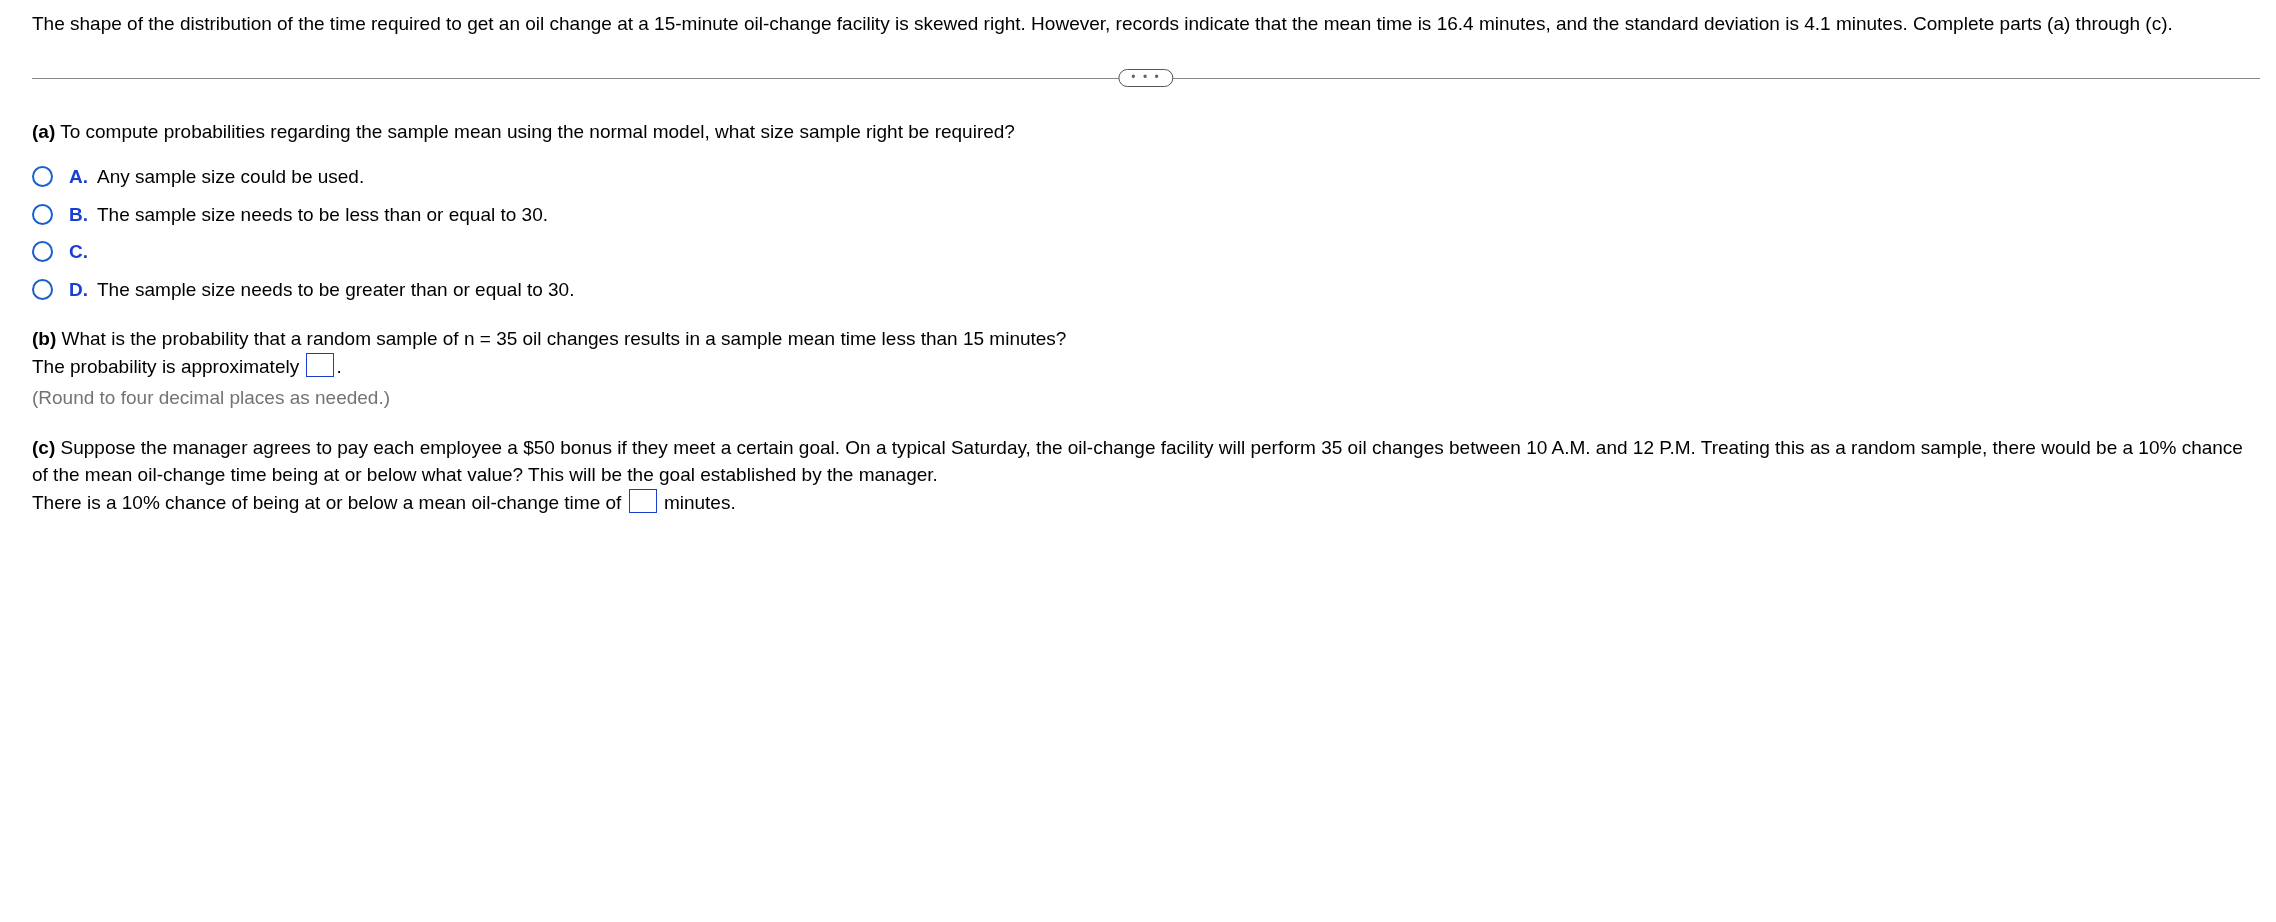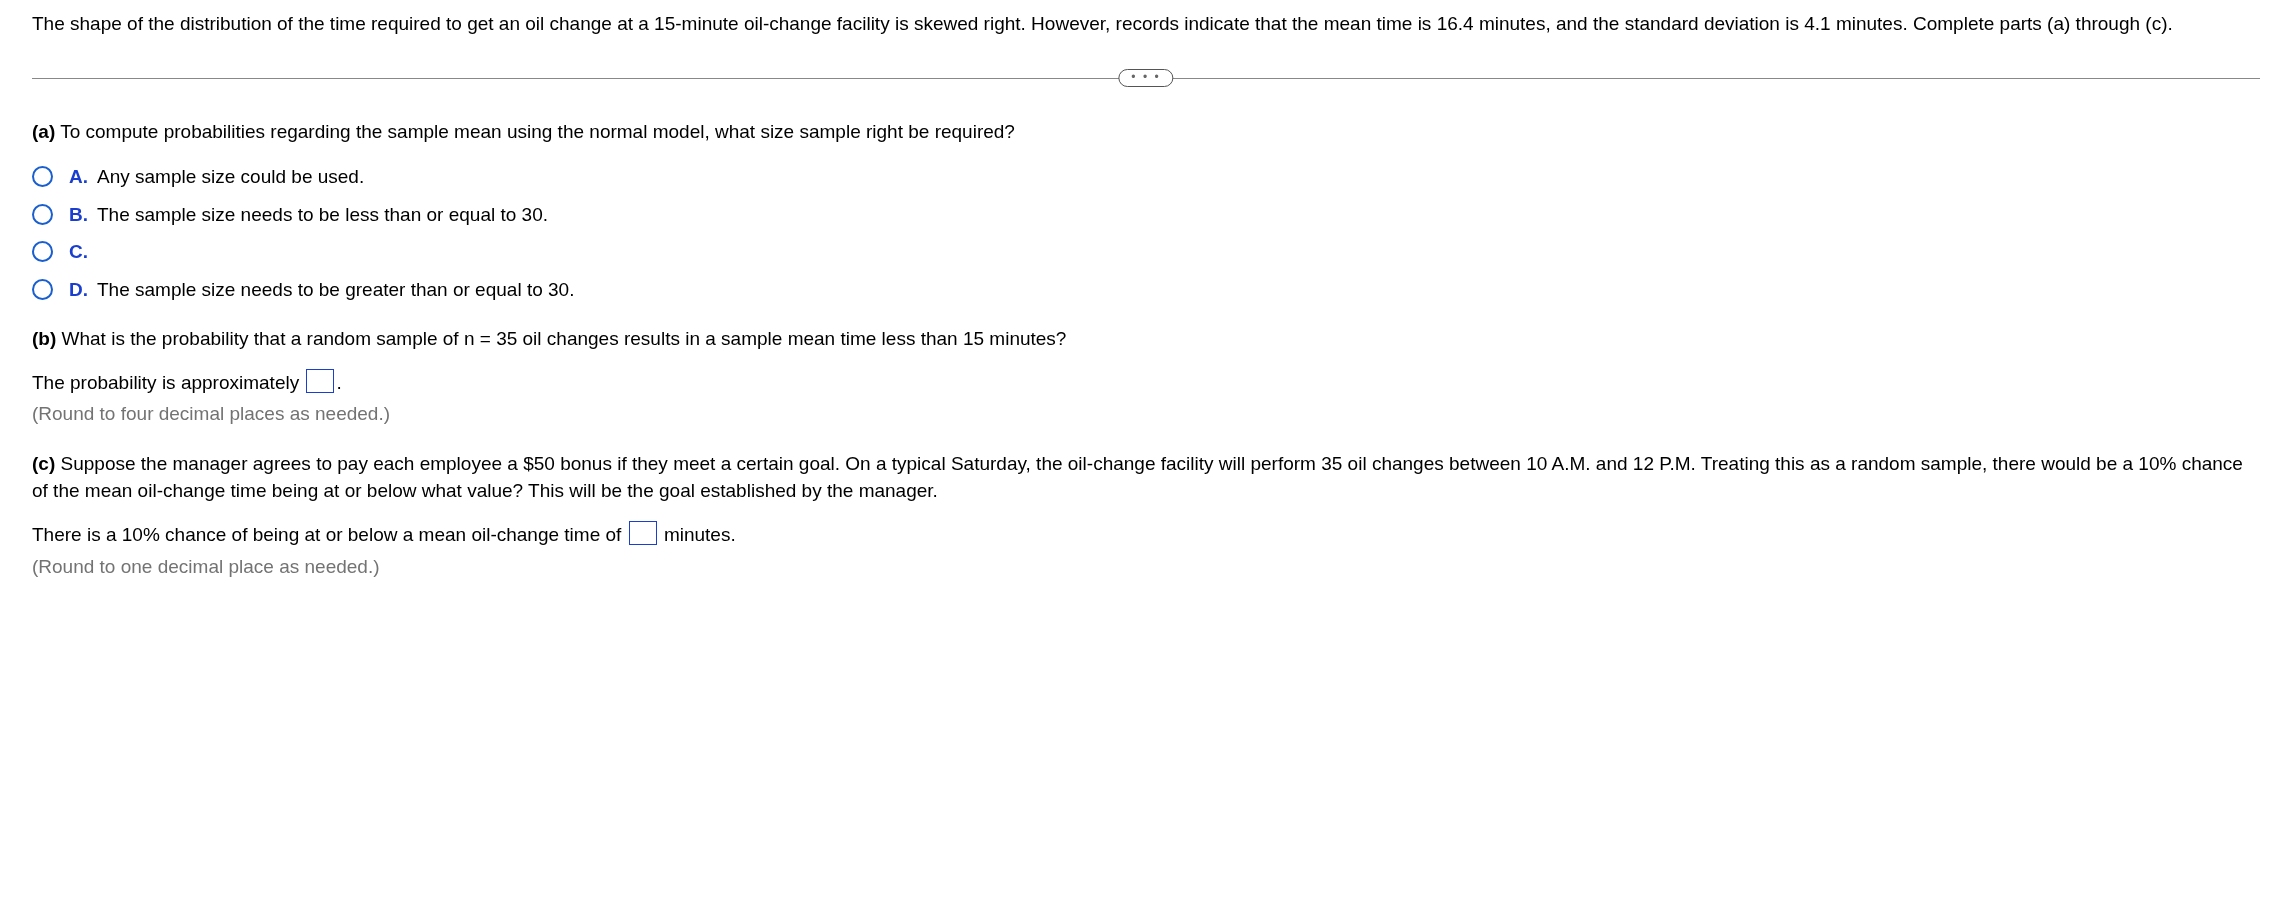--- a/index.html
+++ b/index.html
@@ -68,21 +68,20 @@
     flex: 0 0 auto;
     cursor: pointer;
   }
   .opt-letter {
     font-weight: bold;
     color: #1a3fd0;
     width: 28px;
     flex: 0 0 auto;
   }
   .answer-line {
-    margin-top: 16px;
     margin-bottom: 4px;
   }
   .hint {
     color: #737373;
     margin-bottom: 18px;
   }
   .blank {
     display: inline-block;
     border: 1.5px solid #1a3fd0;
     background: #fff;
@@ -138,16 +137,15 @@
       <span>The probability is approximately </span><span class="blank"></span><span>.</span>
     </div>
     <div class="hint">(Round to four decimal places as needed.)</div>
   </div>
 
   <div class="question">
     <span class="bold">(c)</span><span> Suppose the manager agrees to pay each employee a $50 bonus if they meet a certain goal. On a typical Saturday, the oil-change facility will perform 35 oil changes between 10 A.M. and 12 P.M. Treating this as a random sample, there would be a 10% chance of the mean oil-change time being at or below what value? This will be the goal established by the manager.</span>
     <div class="answer-line">
       <span>There is a 10% chance of being at or below a mean oil-change time of </span><span class="blank"></span><span> minutes.</span>
     </div>
-    <div class="hint">(Round to one decimal place as needed.)</div>
   </div>
 
 </div>
 
 </body></html>

